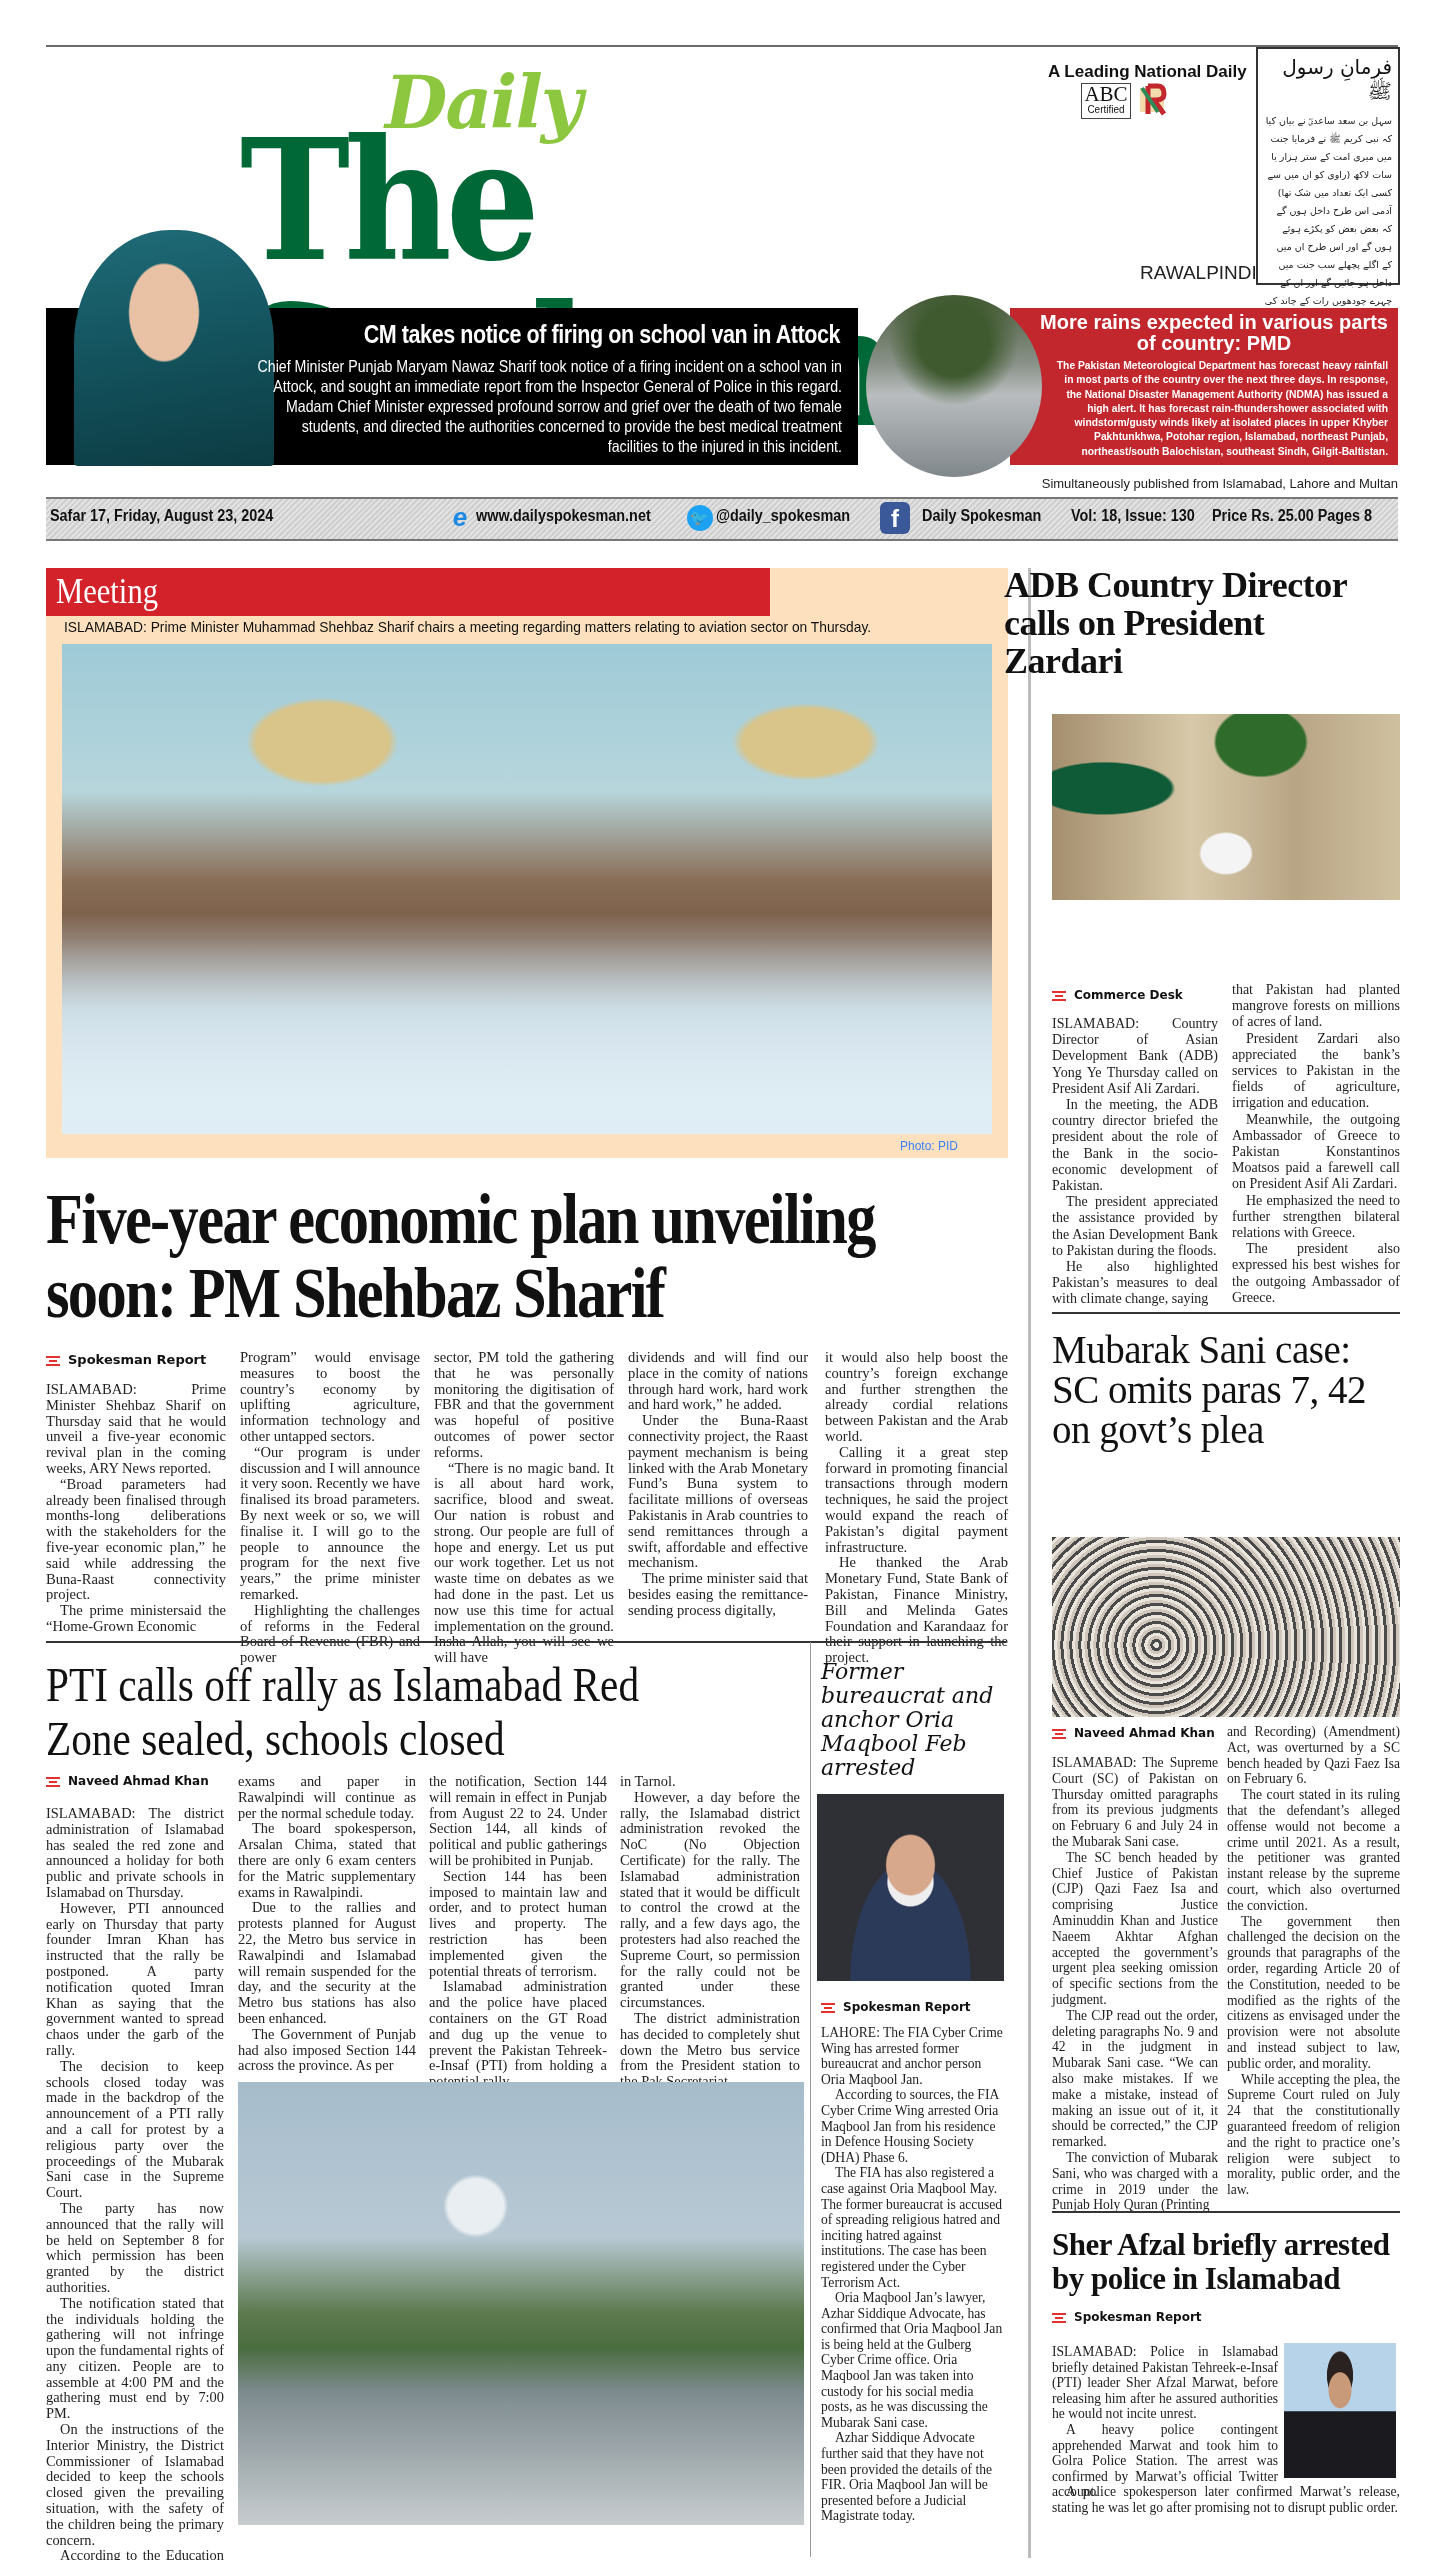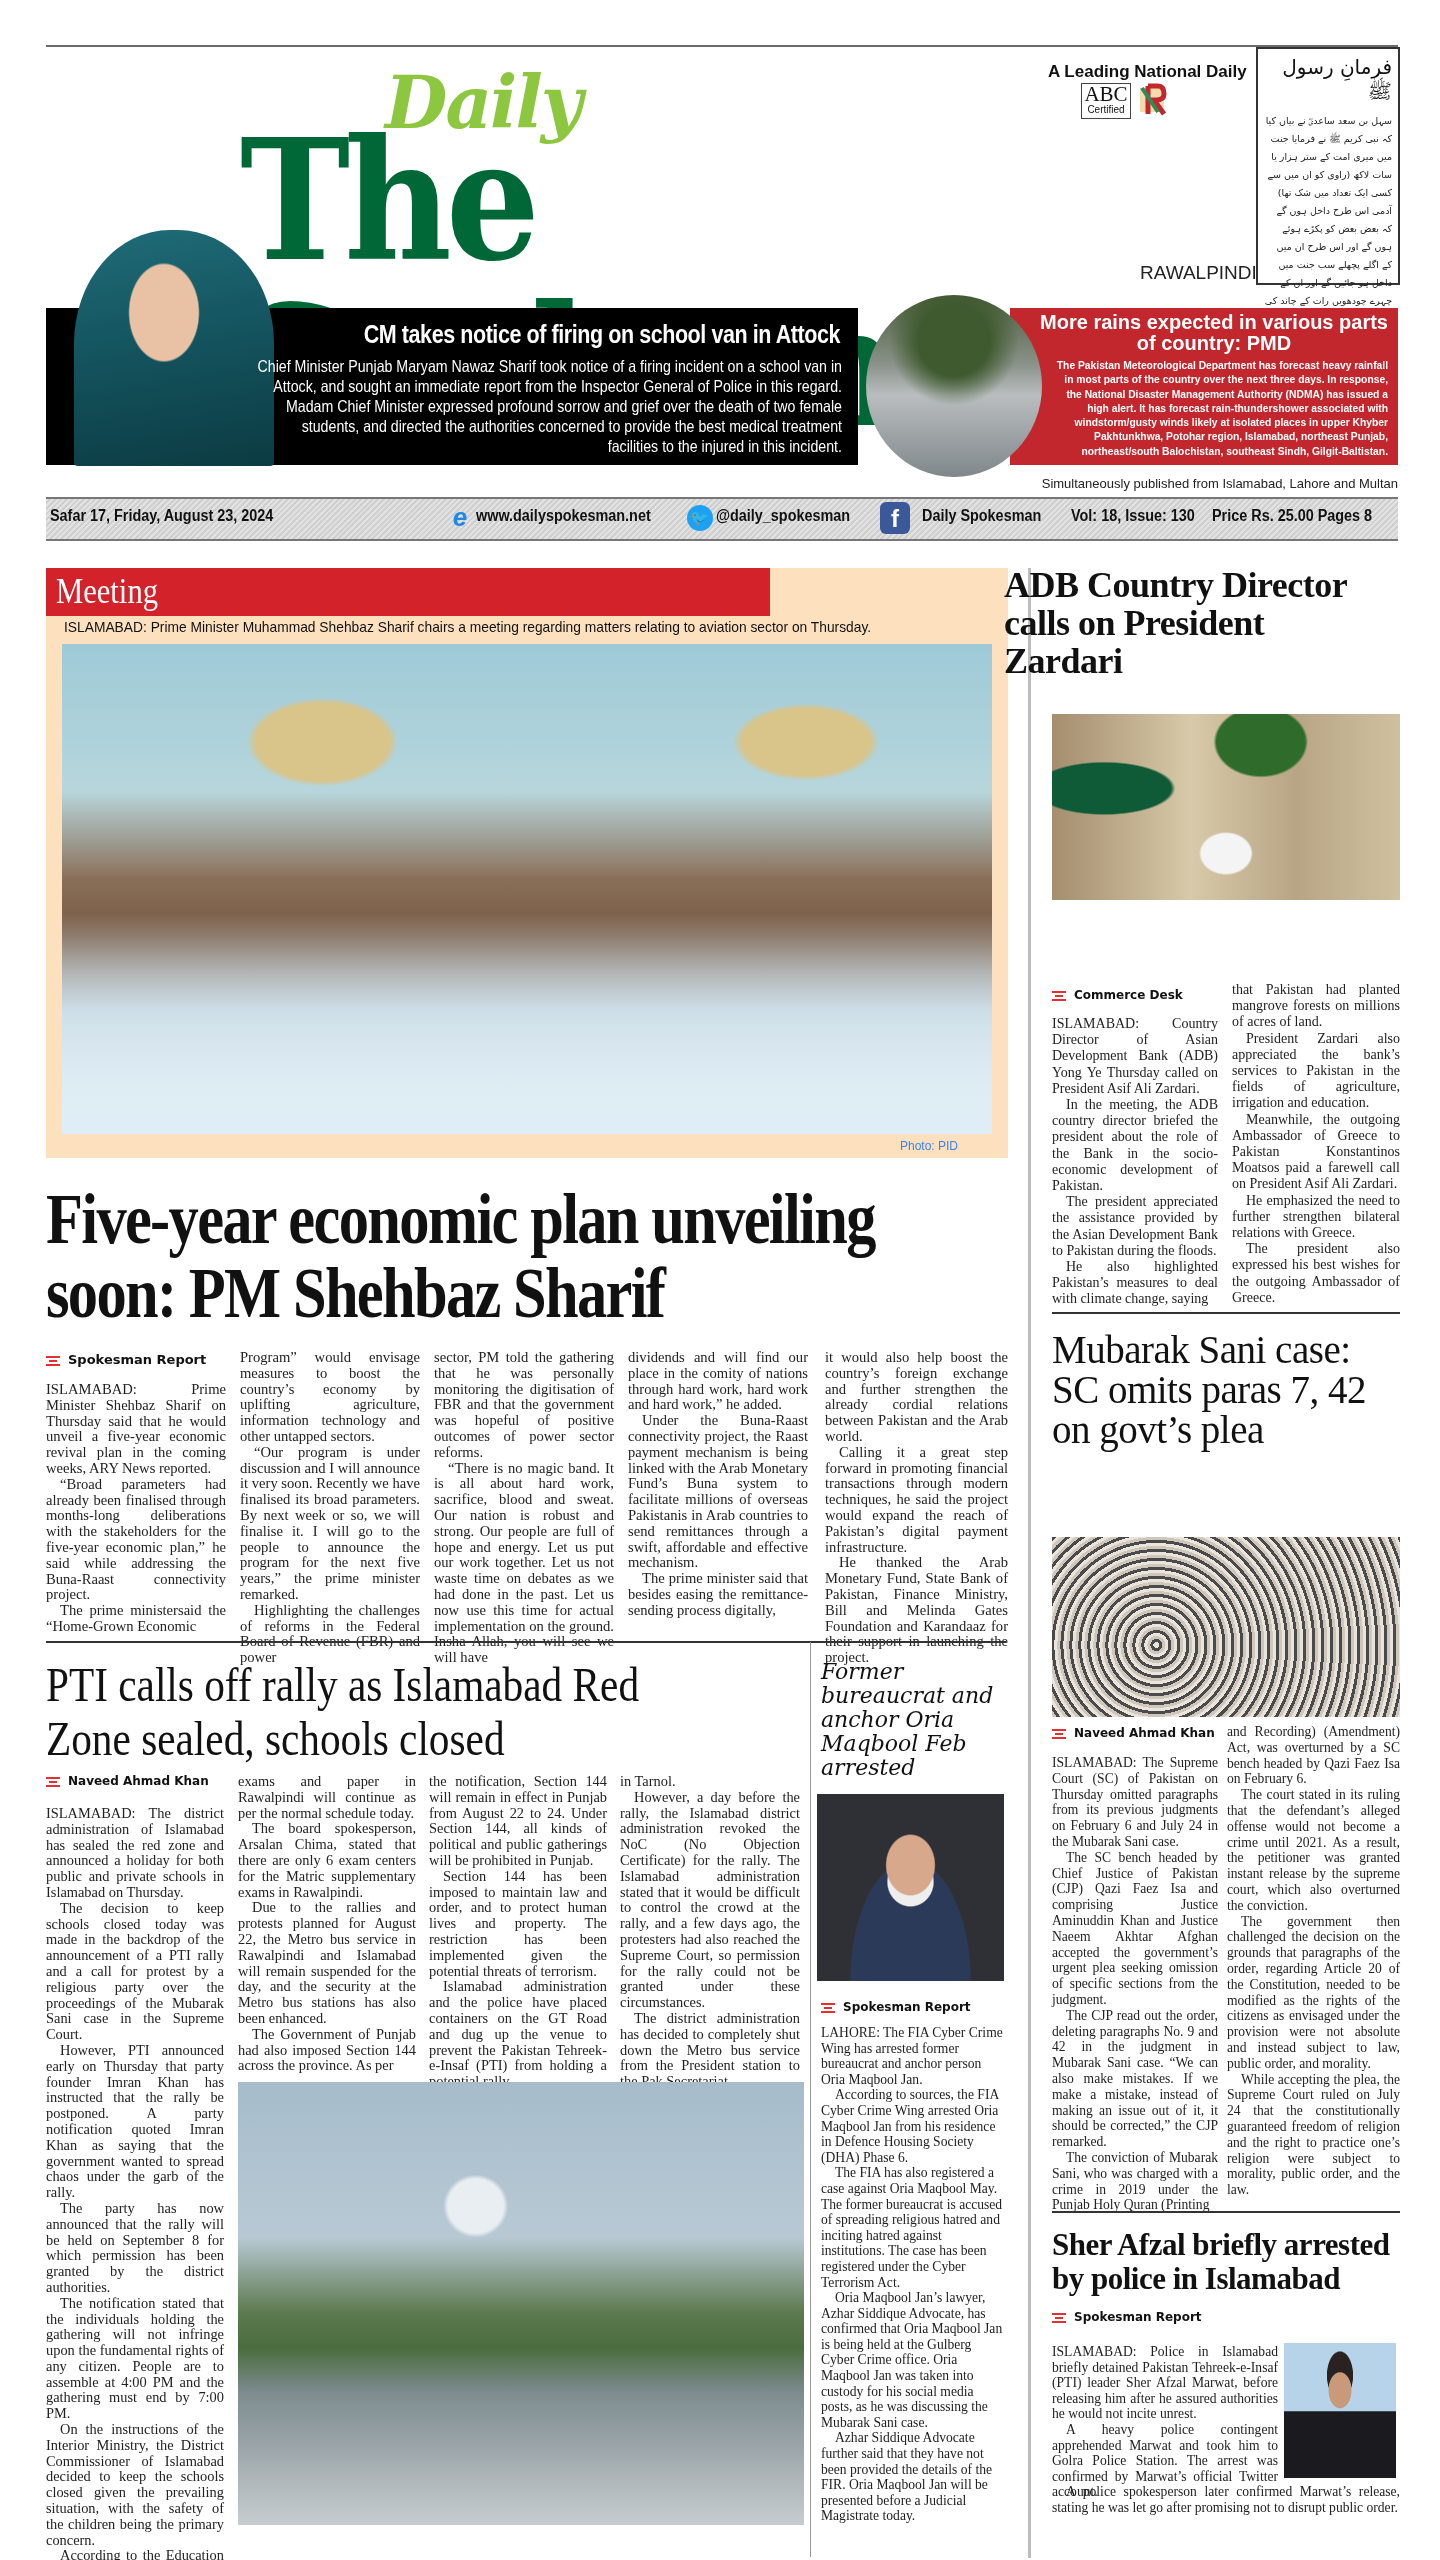--- a/index.html
+++ b/index.html
@@ -231,22 +231,22 @@
 </div>
 
 <div class="abs hrule" style="left:46px; top:1641px; width:960px;"></div>
 <div class="abs pti-head">
   <div>PTI calls off rally as Islamabad Red</div>
   <div>Zone sealed, schools closed</div>
 </div>
 <div class="abs byline" style="left:46px; top:1774px; font-size:12px;"><span class="bicon"></span><span>Naveed Ahmad Khan</span></div>
 <div class="abs col" style="left:46px; top:1806px; width:178px; font-size:14.4px; line-height:15.8px;">
   <p class="first">ISLAMABAD: The district administration of Islamabad has sealed the red zone and announced a holiday for both public and private schools in Islamabad on Thursday.</p>
+  <p>However, PTI announced early on Thursday that party founder Imran Khan has instructed that the rally be postponed. A party notification quoted Imran Khan as saying that the government wanted to spread chaos under the garb of the rally.</p>
   <p>The decision to keep schools closed today was made in the backdrop of the announcement of a PTI rally and a call for protest by a religious party over the proceedings of the Mubarak Sani case in the Supreme Court.</p>
-  <p>However, PTI announced early on Thursday that party founder Imran Khan has instructed that the rally be postponed. A party notification quoted Imran Khan as saying that the government wanted to spread chaos under the garb of the rally.</p>
   <p>The party has now announced that the rally will be held on September 8 for which permission has been granted by the district authorities.</p>
   <p>The notification stated that the individuals holding the gathering will not infringe upon the fundamental rights of any citizen. People are to assemble at 4:00 PM and the gathering must end by 7:00 PM.</p>
   <p>On the instructions of the Interior Ministry, the District Commissioner of Islamabad decided to keep the schools closed given the prevailing situation, with the safety of the children being the primary concern.</p>
   <p>According to the Education Board spokesperson, the ongoing Matric supplementary</p>
 </div>
 <div class="abs col" style="left:238px; top:1774px; width:178px; font-size:14.4px; line-height:15.8px;">
   <p class="first">exams and paper in Rawalpindi will continue as per the normal schedule today.</p>
   <p>The board spokesperson, Arsalan Chima, stated that there are only 6 exam centers for the Matric supplementary exams in Rawalpindi.</p>
   <p>Due to the rallies and protests planned for August 22, the Metro bus service in Rawalpindi and Islamabad will remain suspended for the day, and the security at the Metro bus stations has also been enhanced.</p>
   <p>The Government of Punjab had also imposed Section 144 across the province. As per</p>

